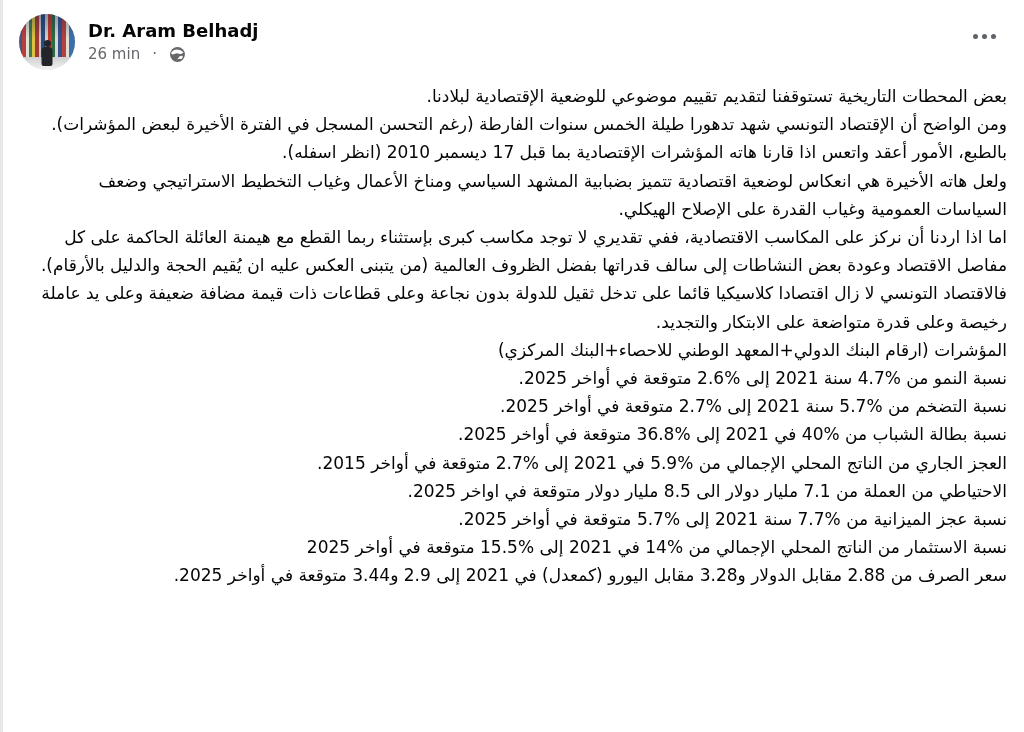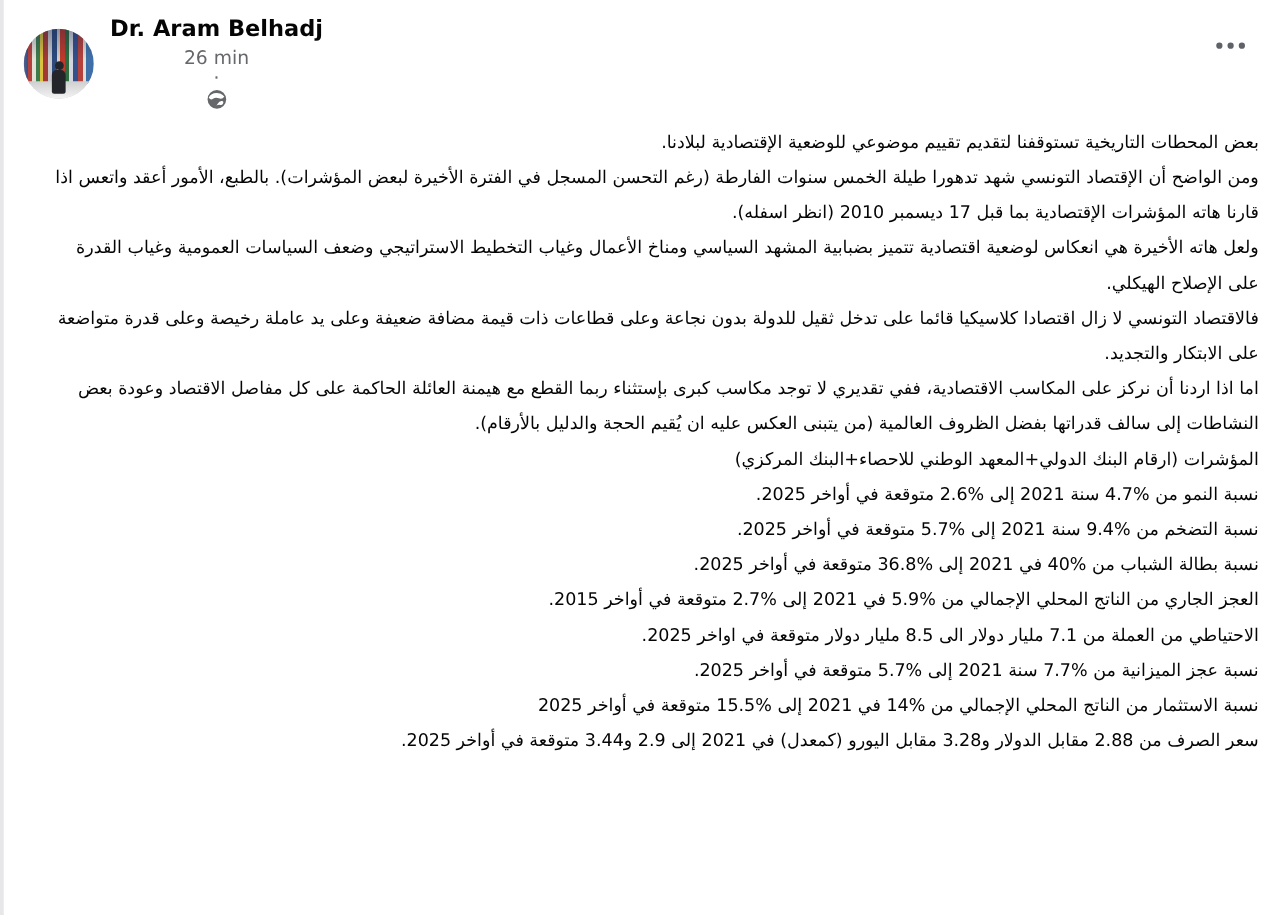--- a/index.html
+++ b/index.html
@@ -72,25 +72,24 @@
   }
   .header-text { display: flex; flex-direction: column; justify-content: center; gap: 4px; }
   .author-name {
     font-size: 18px;
     font-weight: 700;
     color: #050505;
     line-height: 1.15;
     cursor: pointer;
   }
   .post-meta {
-    display: flex; align-items: center; gap: 1px;
+    display: flex; align-items: center; gap: 12px;
     font-size: 15px;
     color: #65676b;
     line-height: 1;
-    flex-direction: column;
   }
   .meta-sep { color: #65676b; }
   .globe { display: inline-flex; align-items: center; }
   .more-btn {
     margin-left: auto;
     margin-right: 6px;
     align-self: flex-start;
     margin-top: 12px;
     display: flex; gap: 4px;
     padding: 8px 4px;
@@ -99,21 +98,21 @@
   }
   .more-btn i {
     width: 5px; height: 5px; border-radius: 50%;
     background: #5f6368; display: block;
   }
   
   .post-body {
     direction: rtl;
     text-align: right;
     padding: 2px 17px 0 31px;
-    font-size: 14px;
+    font-size: 17px;
     line-height: 28.2px;
     color: #050505;
     unicode-bidi: plaintext;
   }
   .para { margin: 0; }
 </style>
 </head>
 <body>
 
 <div class="screen">
@@ -142,25 +141,25 @@
       <i></i>
       <i></i>
       <i></i>
     </div>
   </div>
 
   <div class="post-body" dir="rtl">
     <div class="para">بعض المحطات التاريخية تستوقفنا لتقديم تقييم موضوعي للوضعية الإقتصادية لبلادنا.</div>
     <div class="para">ومن الواضح أن الإقتصاد التونسي شهد تدهورا طيلة الخمس سنوات الفارطة (رغم التحسن المسجل في الفترة الأخيرة لبعض المؤشرات). بالطبع، الأمور أعقد واتعس اذا قارنا هاته المؤشرات الإقتصادية بما قبل 17 ديسمبر 2010 (انظر اسفله).</div>
     <div class="para">ولعل هاته الأخيرة هي انعكاس لوضعية اقتصادية تتميز بضبابية المشهد السياسي ومناخ الأعمال وغياب التخطيط الاستراتيجي وضعف السياسات العمومية وغياب القدرة على الإصلاح الهيكلي.</div>
+    <div class="para">اما اذا اردنا أن نركز على المكاسب الاقتصادية، ففي تقديري لا توجد مكاسب كبرى بإستثناء ربما القطع مع هيمنة العائلة الحاكمة على كل مفاصل الاقتصاد وعودة بعض النشاطات إلى سالف قدراتها بفضل الظروف العالمية (من يتبنى العكس عليه ان يُقيم الحجة والدليل بالأرقام).</div>
     <div class="para">فالاقتصاد التونسي لا زال اقتصادا كلاسيكيا قائما على تدخل ثقيل للدولة بدون نجاعة وعلى قطاعات ذات قيمة مضافة ضعيفة وعلى يد عاملة رخيصة وعلى قدرة متواضعة على الابتكار والتجديد.</div>
-    <div class="para">اما اذا اردنا أن نركز على المكاسب الاقتصادية، ففي تقديري لا توجد مكاسب كبرى بإستثناء ربما القطع مع هيمنة العائلة الحاكمة على كل مفاصل الاقتصاد وعودة بعض النشاطات إلى سالف قدراتها بفضل الظروف العالمية (من يتبنى العكس عليه ان يُقيم الحجة والدليل بالأرقام).</div>
     <div class="para">المؤشرات (ارقام البنك الدولي+المعهد الوطني للاحصاء+البنك المركزي)</div>
     <div class="para">نسبة النمو من %4.7 سنة 2021 إلى %2.6 متوقعة في أواخر 2025.</div>
-    <div class="para">نسبة التضخم من %9.4 سنة 2021 إلى %5.7 متوقعة في أواخر 2025.</div>
+    <div class="para">نسبة التضخم من %5.7 سنة 2021 إلى %2.7 متوقعة في أواخر 2025.</div>
     <div class="para">نسبة بطالة الشباب من %40 في 2021 إلى %36.8 متوقعة في أواخر 2025.</div>
     <div class="para">العجز الجاري من الناتج المحلي الإجمالي من %5.9 في 2021 إلى %2.7 متوقعة في أواخر 2015.</div>
     <div class="para">الاحتياطي من العملة من 7.1 مليار دولار الى 8.5 مليار دولار متوقعة في اواخر 2025.</div>
     <div class="para">نسبة عجز الميزانية من %7.7 سنة 2021 إلى %5.7 متوقعة في أواخر 2025.</div>
     <div class="para">نسبة الاستثمار من الناتج المحلي الإجمالي من %14 في 2021 إلى %15.5 متوقعة في أواخر 2025</div>
     <div class="para">سعر الصرف من 2.88 مقابل الدولار و3.28 مقابل اليورو (كمعدل) في 2021 إلى 2.9 و3.44 متوقعة في أواخر 2025.</div>
   </div>
 
 </div>
 

